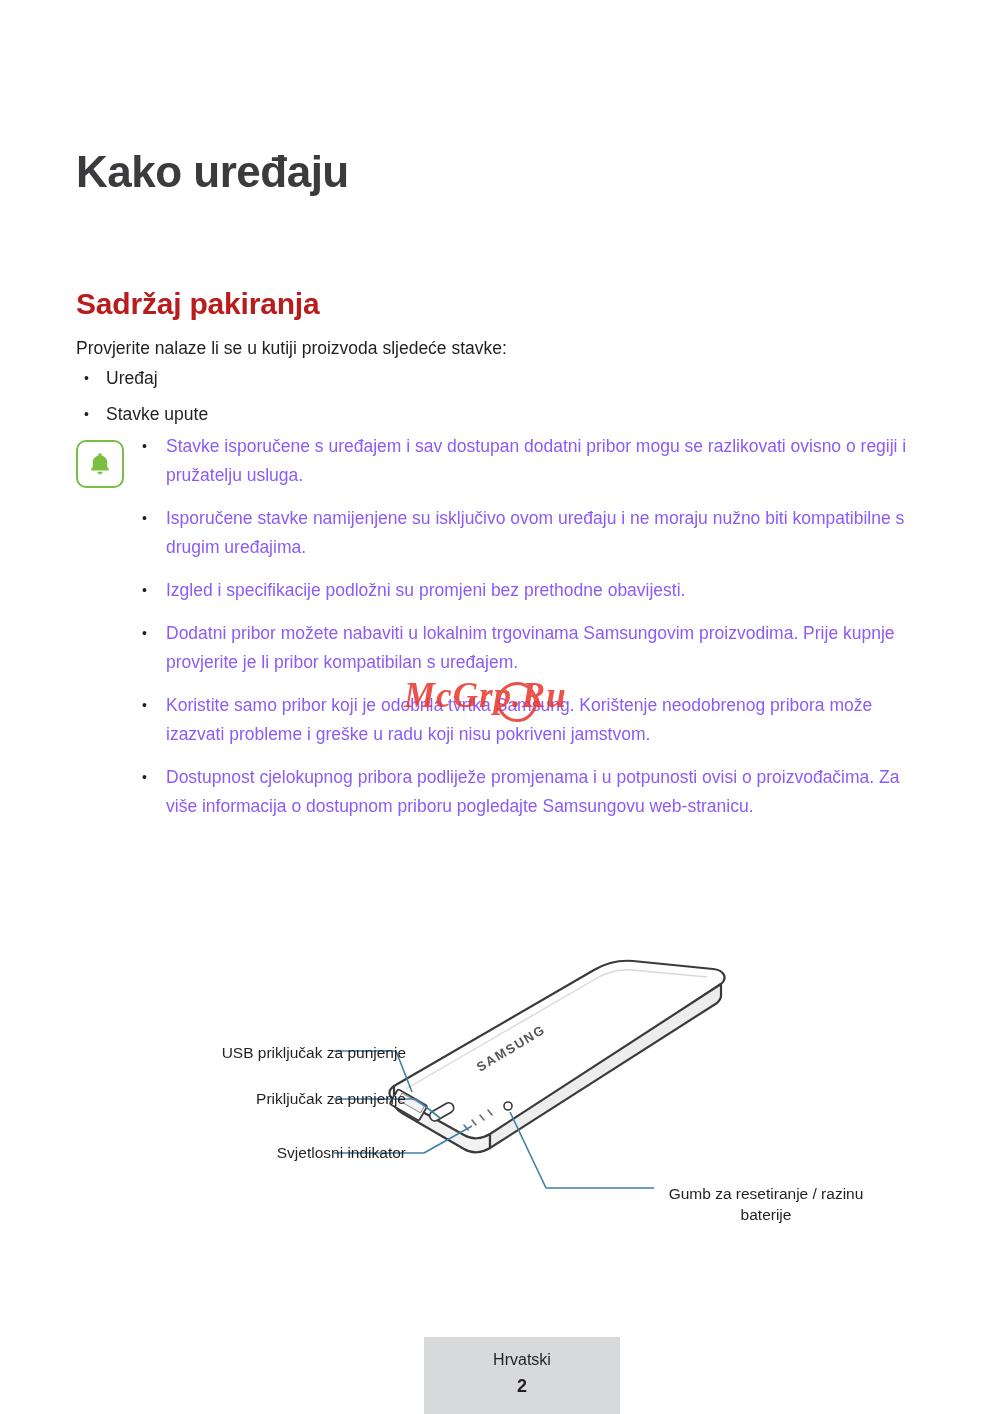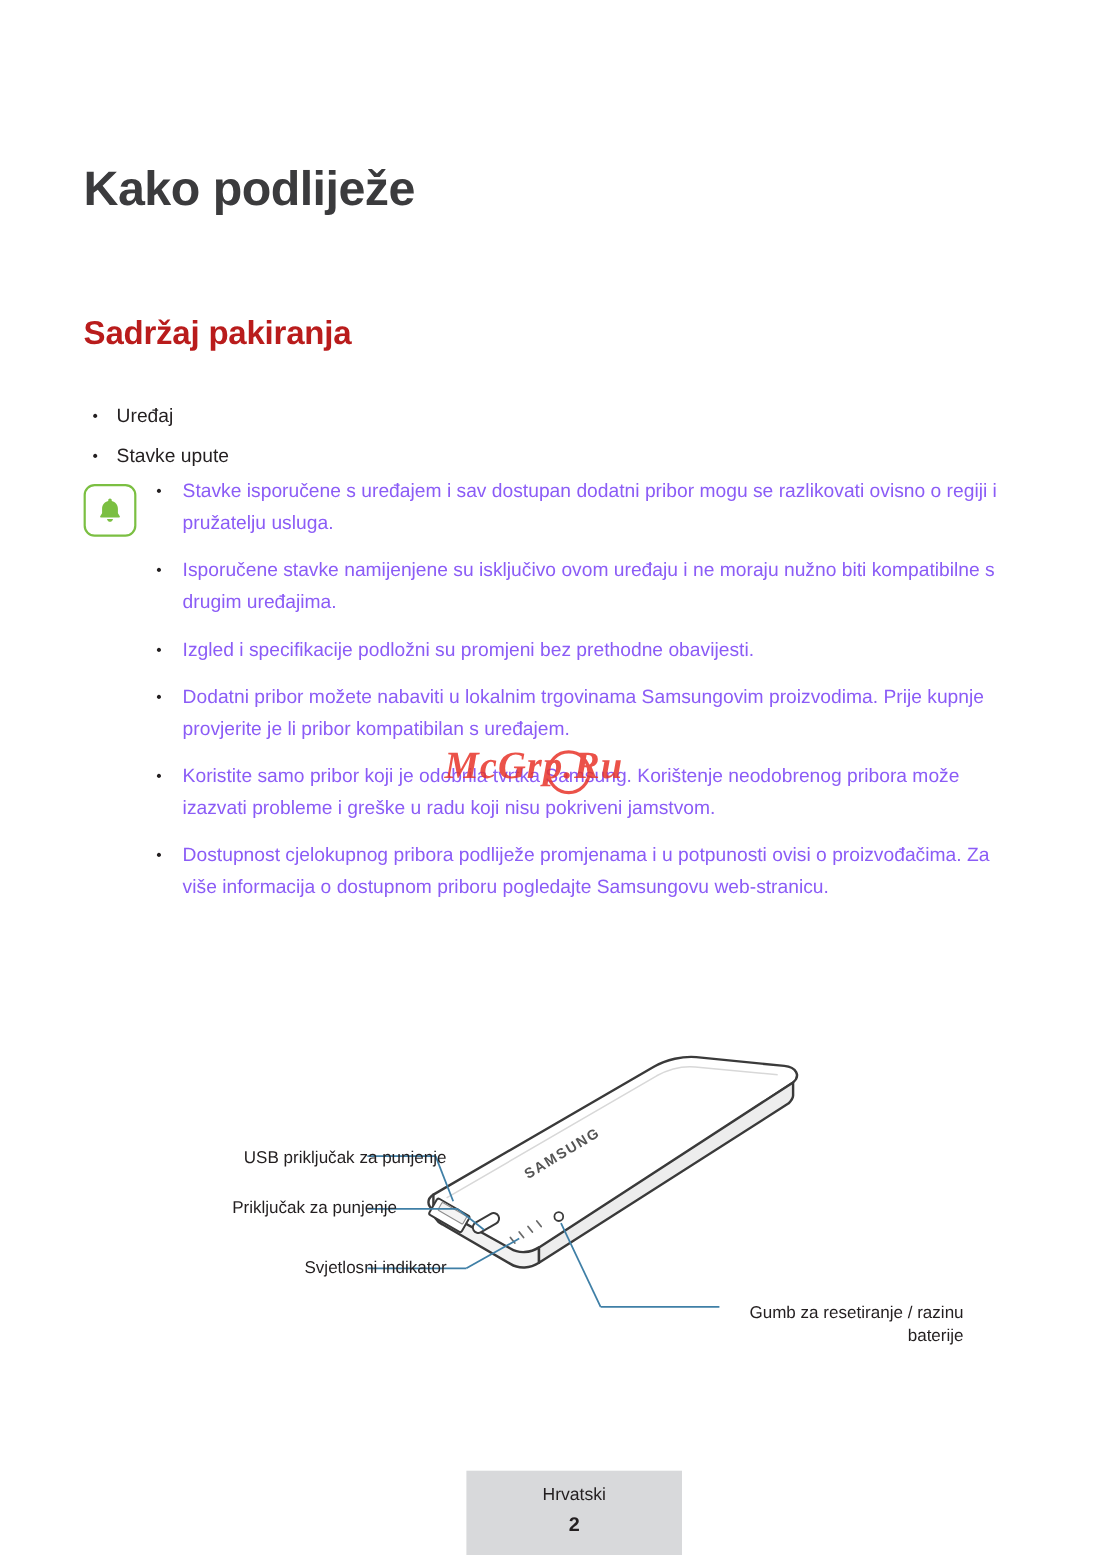--- a/index.html
+++ b/index.html
@@ -126,27 +126,27 @@
   .callout-label {
     position: absolute;
     font-size: 15.5px;
     line-height: 21px;
     color: #231f20;
   }
   .lbl-usb {
     left: 130px; top: 92px; width: 200px; text-align: right;
   }
   .lbl-charge {
-    left: 90px; top: 138px; width: 240px; text-align: center;
+    left: 90px; top: 138px; width: 240px; text-align: right;
   }
   .lbl-light {
     left: 110px; top: 192px; width: 220px; text-align: right;
   }
   .lbl-reset {
-    left: 580px; top: 233px; width: 220px; text-align: right;
+    left: 580px; top: 233px; width: 220px; text-align: center;
   }
   
   .footer {
     position: absolute;
     left: 424px;
     top: 1337px;
     width: 196px;
     height: 92px;
     background: #d8d9db;
     text-align: center;
@@ -185,24 +185,25 @@
     border: 3px solid #e8342a;
     border-radius: 50%;
     box-sizing: border-box;
   }
 </style>
 </head>
 <body>
 
 <div class="page">
 
-  <h1 class="page-title">Kako podliježe</h1>
+  <h1 class="page-title">Kako uređaju</h1>
 
   <h2 id="sec1-heading" class="section-heading">Sadržaj pakiranja</h2>
 
+  <p class="intro-text">Provjerite nalaze li se u kutiji proizvoda sljedeće stavke:</p>
 
   <div class="plain-list">
     <div class="li">
       <span class="bullet">•</span>
       <span>Uređaj</span>
     </div>
     <div class="li">
       <span class="bullet">•</span>
       <span>Stavke upute</span>
     </div>

